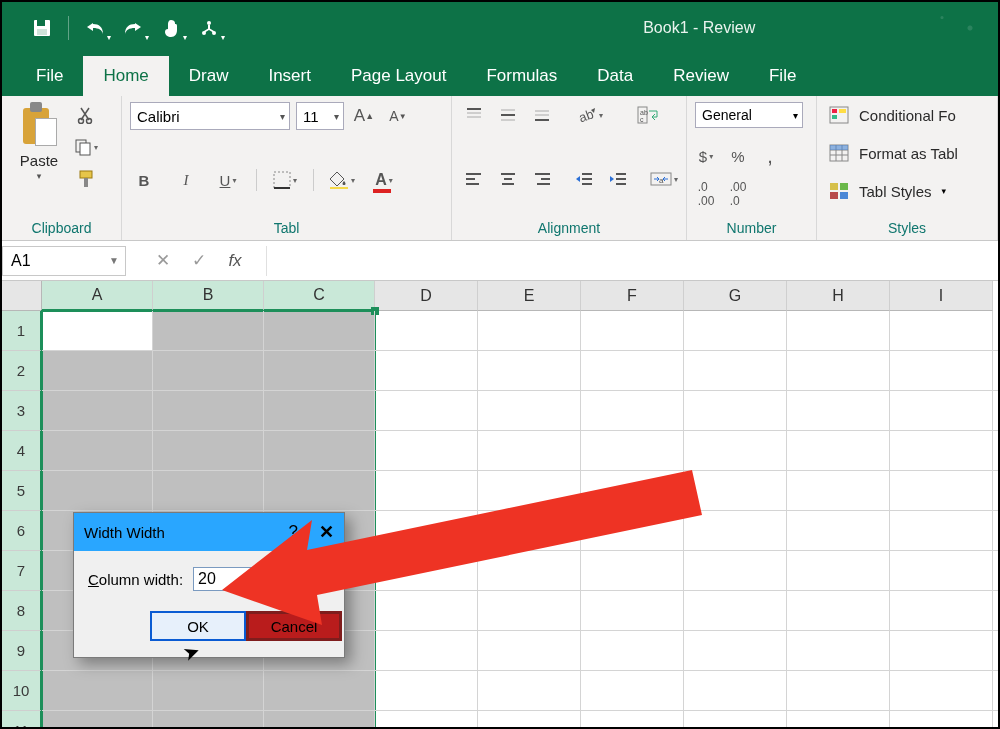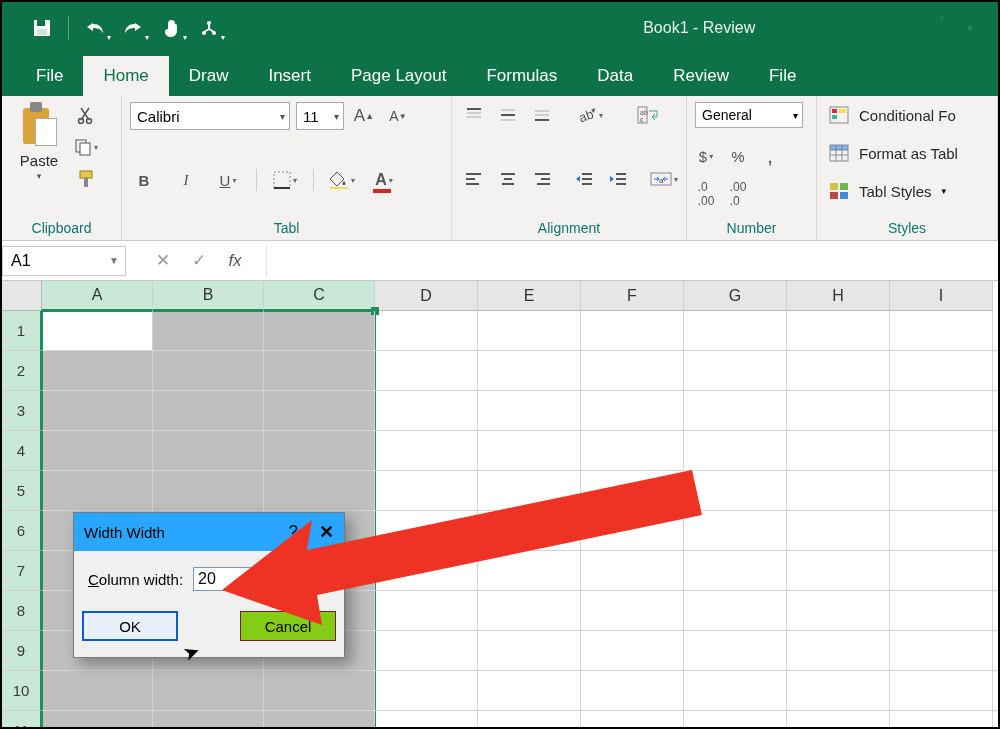--- a/index.html
+++ b/index.html
@@ -88,22 +88,22 @@
   .sel-handle { position: absolute; width: 8px; height: 8px; background: #1d8f5a; }
 
   
   .dialog { position: absolute; left: 71px; top: 510px; width: 272px; background: #f0f0f0; border: 1px solid #7a7a7a; box-shadow: 6px 6px 14px rgba(0,0,0,0.35); }
   .dialog .dtitle { height: 38px; background: #29a6ff; display: flex; align-items: center; padding: 0 10px; font-size: 15px; color: #000; position: relative; }
   .dialog .dtitle .help { position: absolute; right: 46px; font-size: 17px; }
   .dialog .dtitle .close { position: absolute; right: 10px; font-size: 18px; font-weight: 600; }
   .dialog .dbody { padding: 16px 14px 8px; display: flex; align-items: center; gap: 10px; font-size: 15px; }
   .dialog .dbody span.u { text-decoration: underline; }
   .dialog input { width: 70px; height: 24px; border: 1px solid #7a9ac0; background: #fff; padding: 0 4px; font-size: 16px; }
-  .dialog .dbtns { display: flex; justify-content: space-between; gap: 30px; padding: 12px 8px 16px; }
-  .dialog .dbtns button { width: 96px; height: 30px; background: #84cc16; border: 1px solid #7f1d1d; font-size: 15px; }
+  .dialog .dbtns { display: flex; justify-content: flex-end; padding: 12px 2px 16px; }
+  .dialog .dbtns button { width: 96px; height: 30px; background: #b91c1c; border: 3px solid #7f1d1d; font-size: 15px; }
   .dialog .dbtns button.primary { border: 2px solid #0a5bd3; background: #e7f0fb; }
 
   
   .redarrow { position: absolute; left: 220px; top: 448px; pointer-events: none; }
 
   
   .cursor { position: absolute; left: 181px; top: 638px; font-size: 20px; color: #000; pointer-events: none; transform: rotate(-20deg); }
 </style>
 </head>
 <body>

